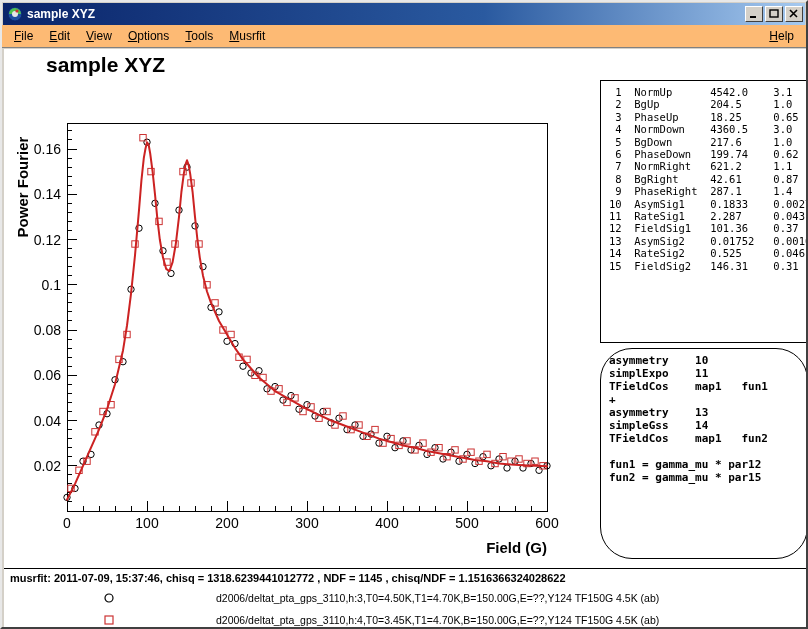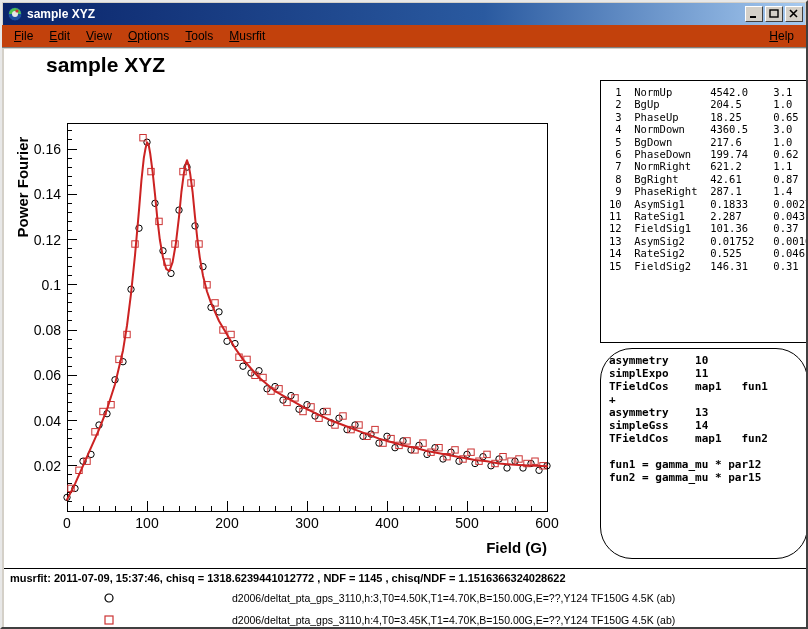--- a/index.html
+++ b/index.html
@@ -17,21 +17,21 @@
   .app-icon{width:16px;height:16px;margin:0 4px 0 2px;display:inline-block;}
   .tb-title{font-size:12px;font-weight:bold;flex:1;white-space:nowrap;}
   .tb-controls{display:flex;gap:2px;}
   .tb-btn{
     width:18px;height:16px;background:#d4d0c8;border:1px solid;padding:0;
     border-color:#ffffff #404040 #404040 #ffffff;display:flex;align-items:center;justify-content:center;
     cursor:default;
   }
   .menubar{
     height:23px;display:flex;align-items:center;font-size:12px;color:#000;
-    background:#c2410c;padding:0 4px;border-bottom:1px solid #808080;
+    background:#fdba74;padding:0 4px;border-bottom:1px solid #808080;
   }
   .menu-items{display:flex;flex:1;}
   .menu-item{padding:3px 8px;white-space:nowrap;}
   .menu-item .mn, .menu-help .mn{text-decoration:underline;}
   .menu-help{padding:2px 8px;}
   .canvas{
     position:absolute;left:2px;top:47px;width:804px;height:580px;background:#fff;color:#000;
   }
   .pad-title{
     position:absolute;left:42px;top:4px;font-size:21px;font-weight:bold;
@@ -49,21 +49,21 @@
   .side-box pre{
     margin:5px 6px 0 8px;font-family:"DejaVu Sans Mono","Liberation Mono",monospace;
   }
   .params-box pre{font-size:10.5px;line-height:12.4px;}
   .theory-box pre{font-size:11px;line-height:13px;font-weight:bold;}
   .divider{position:absolute;left:0;top:519px;width:804px;border-top:1px solid #000;}
   .stats{position:absolute;left:6px;top:523px;font-size:11px;font-weight:bold;white-space:nowrap;}
   .legend{position:absolute;left:0;top:538px;width:804px;}
   .legend-row{position:relative;height:22px;}
   .legend-marker{position:absolute;left:97px;top:3px;}
-  .legend-label{position:absolute;left:228px;top:5px;font-size:10.5px;white-space:nowrap;}
+  .legend-label{position:absolute;left:212px;top:5px;font-size:10.5px;white-space:nowrap;}
 </style>
 </head>
 <body>
 
 <div class="window">
 
   <div class="titlebar">
     <span class="app-icon">
       <svg width="16" height="16" viewBox="0 0 16 16">
         <circle cx="8" cy="8" r="7" fill="#1e4fa0" stroke="#0a246a"></circle>

